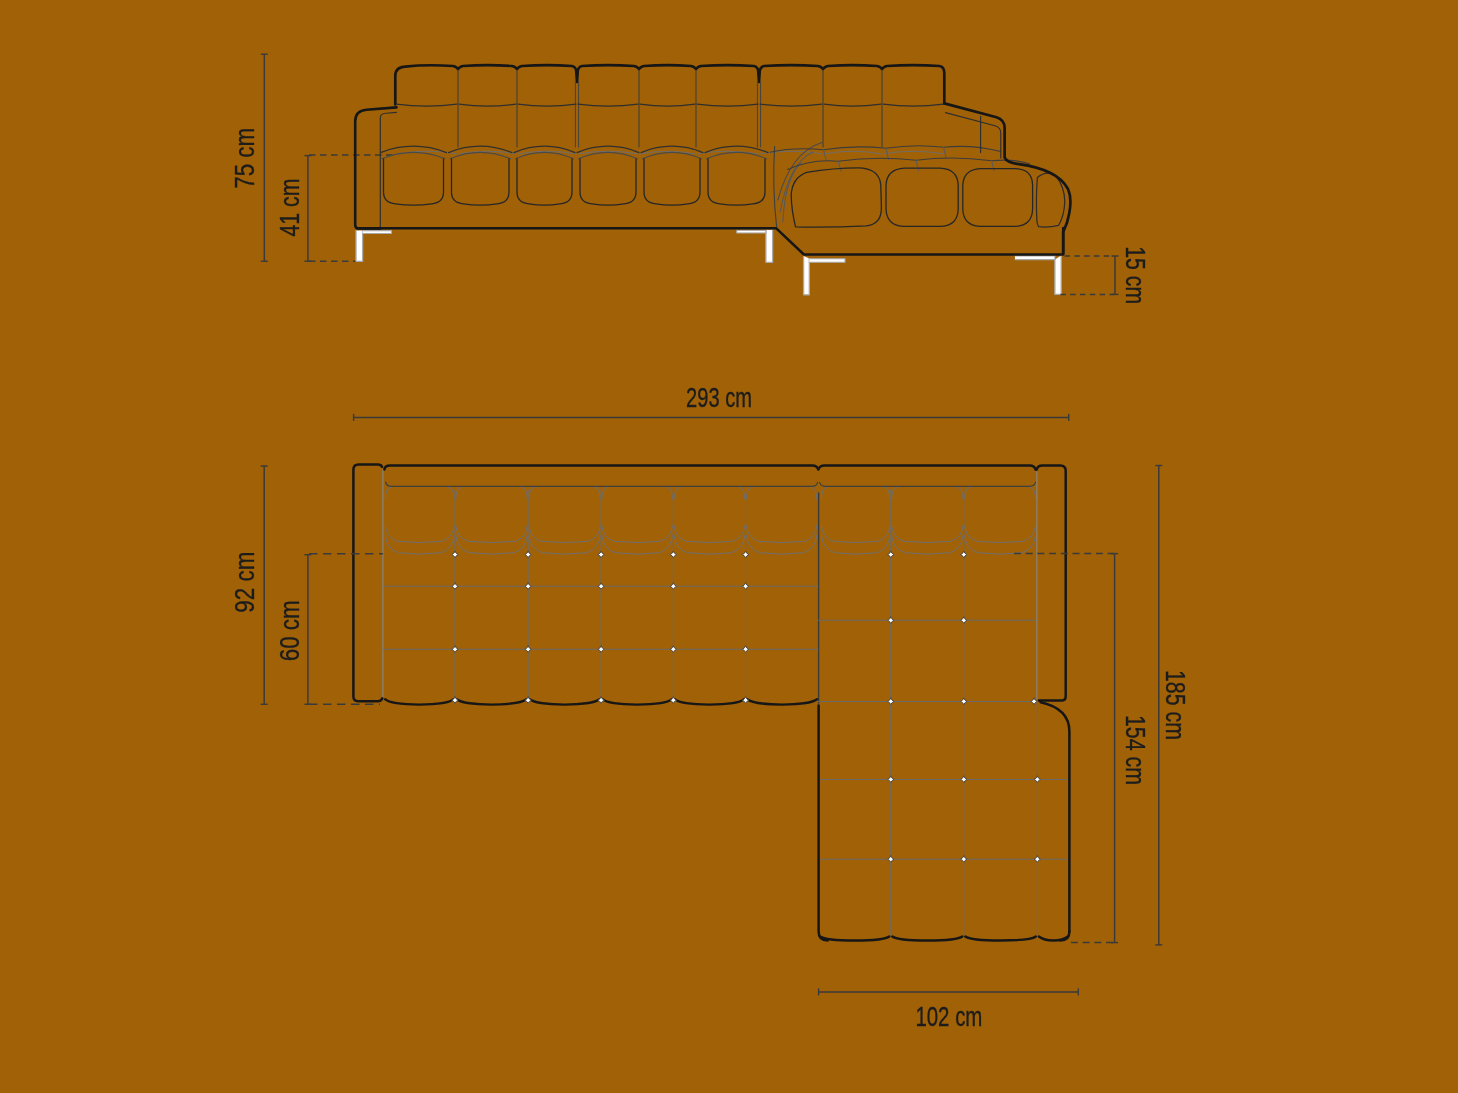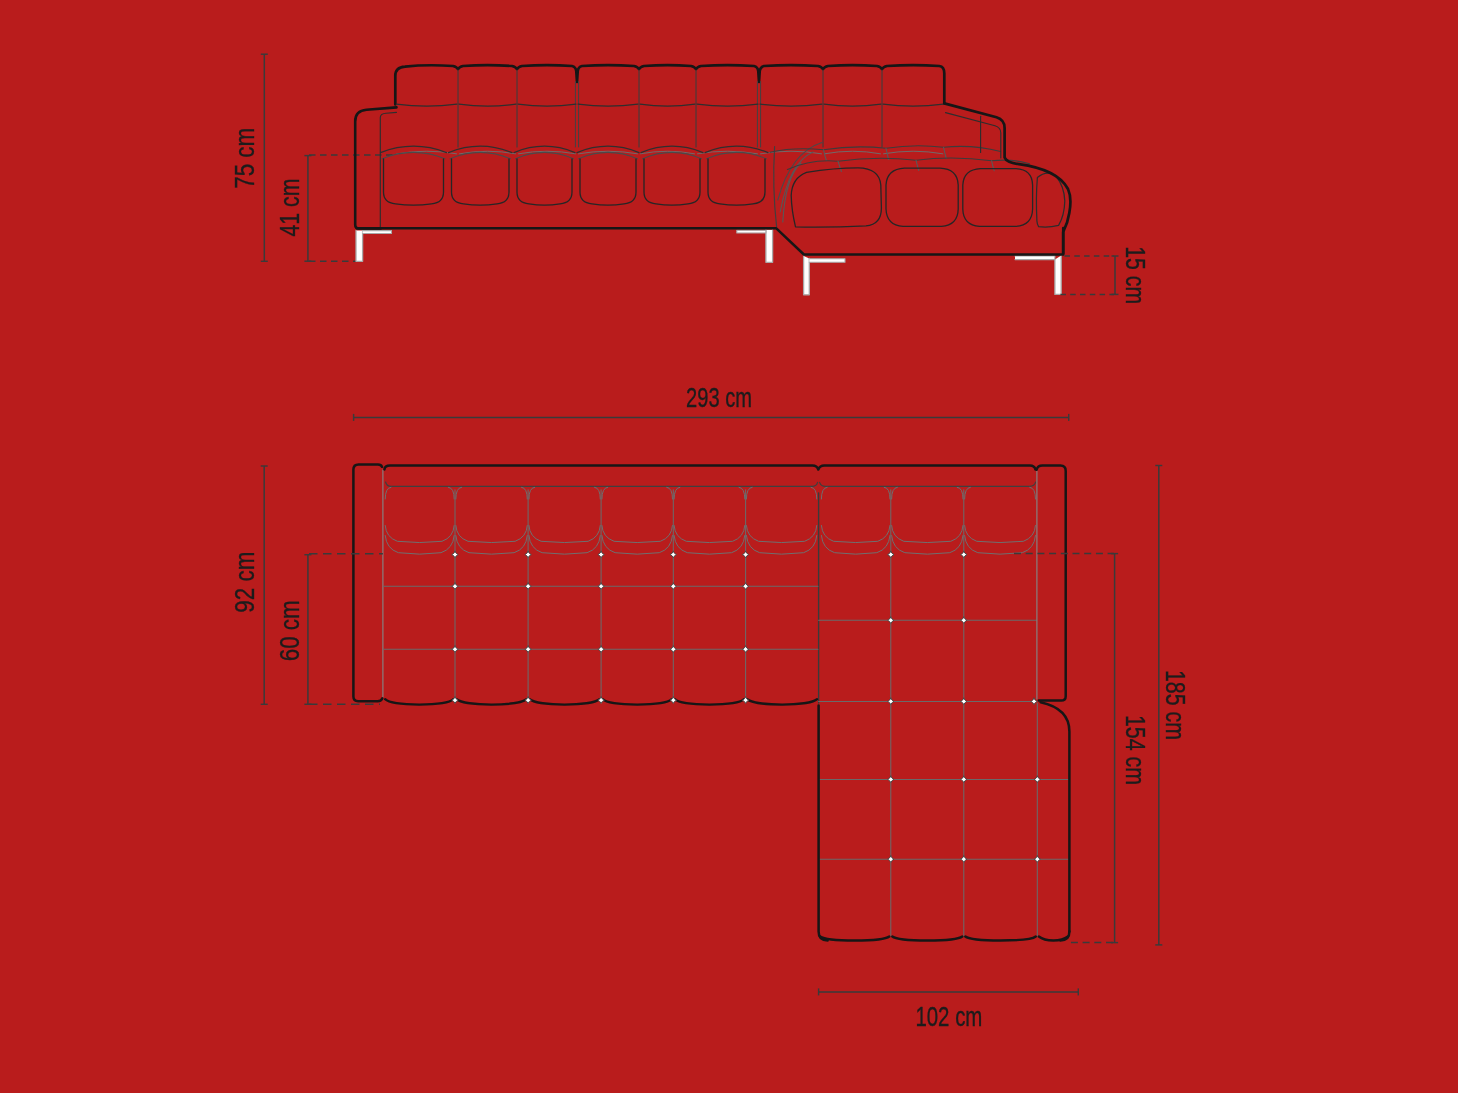--- a/index.html
+++ b/index.html
@@ -1,17 +1,17 @@
 <!DOCTYPE html>
 <html><head>
 <meta charset="utf-8">
 <title>Sectional sofa dimensions</title>
 <style>
   html,body { margin:0; padding:0; background:#ffffff; }
-  #page { position:relative; width:1458px; height:1093px; background:#b91c1c; overflow:hidden; }
+  #page { position:relative; width:1458px; height:1093px; background:#a16207; overflow:hidden; }
 </style>
 </head>
 <body>
 
 <div id="page">
 <svg width="1458" height="1093" viewBox="0 0 1458 1093" xmlns="http://www.w3.org/2000/svg">
 
 <line x1="264.3" y1="54.2" x2="264.3" y2="261.3" stroke="#3a3a3a" stroke-width="1.5"></line>
 <line x1="260.8" y1="54.2" x2="267.8" y2="54.2" stroke="#3a3a3a" stroke-width="1.45"></line>
 <line x1="260.8" y1="261.3" x2="267.8" y2="261.3" stroke="#3a3a3a" stroke-width="1.45"></line>

